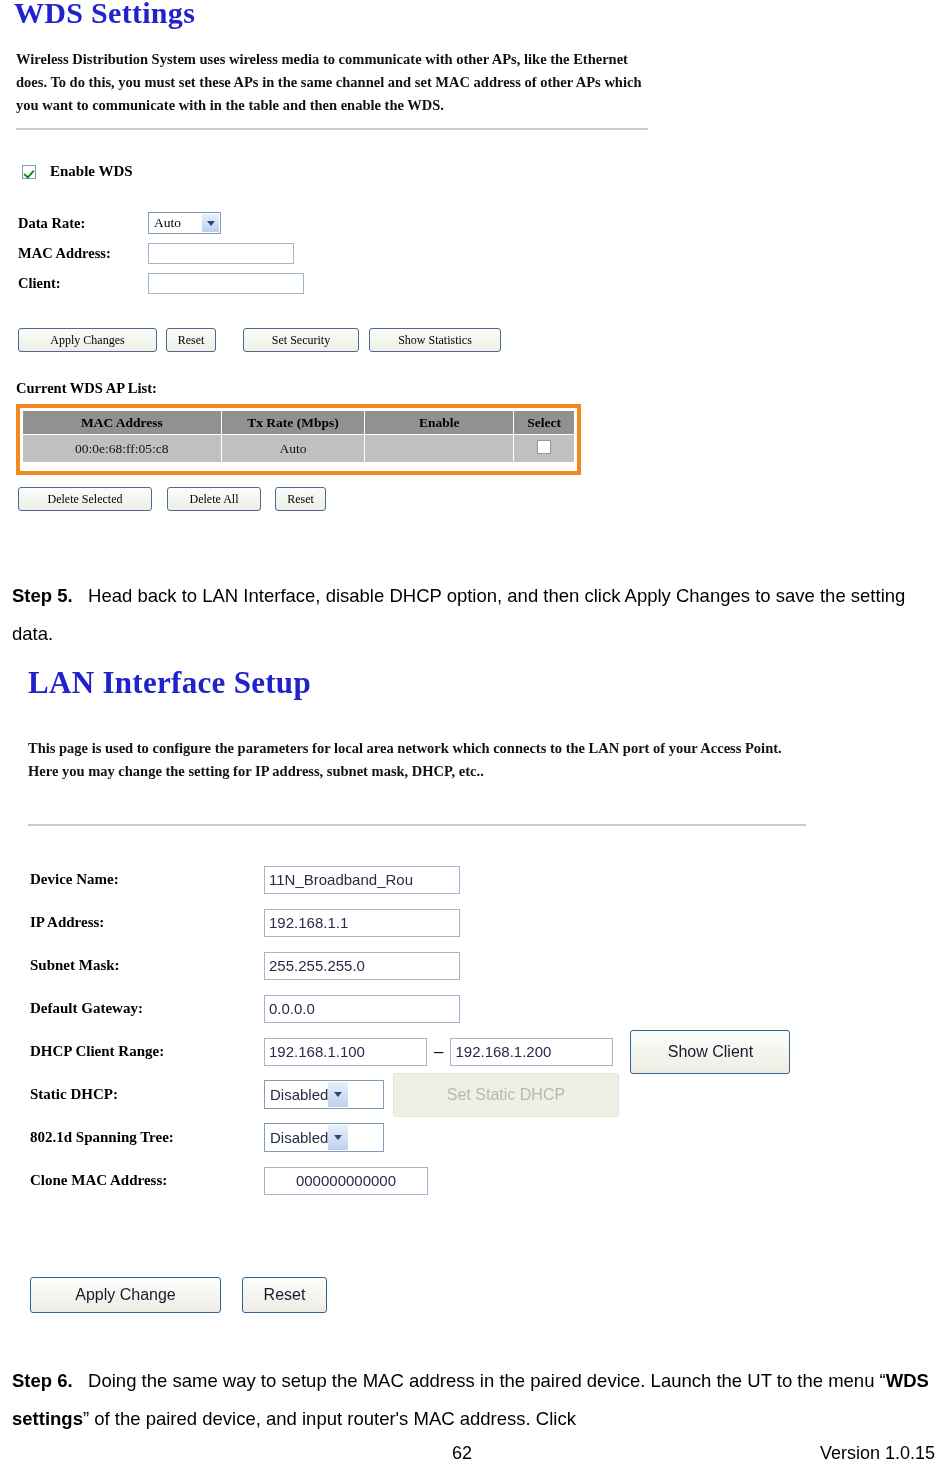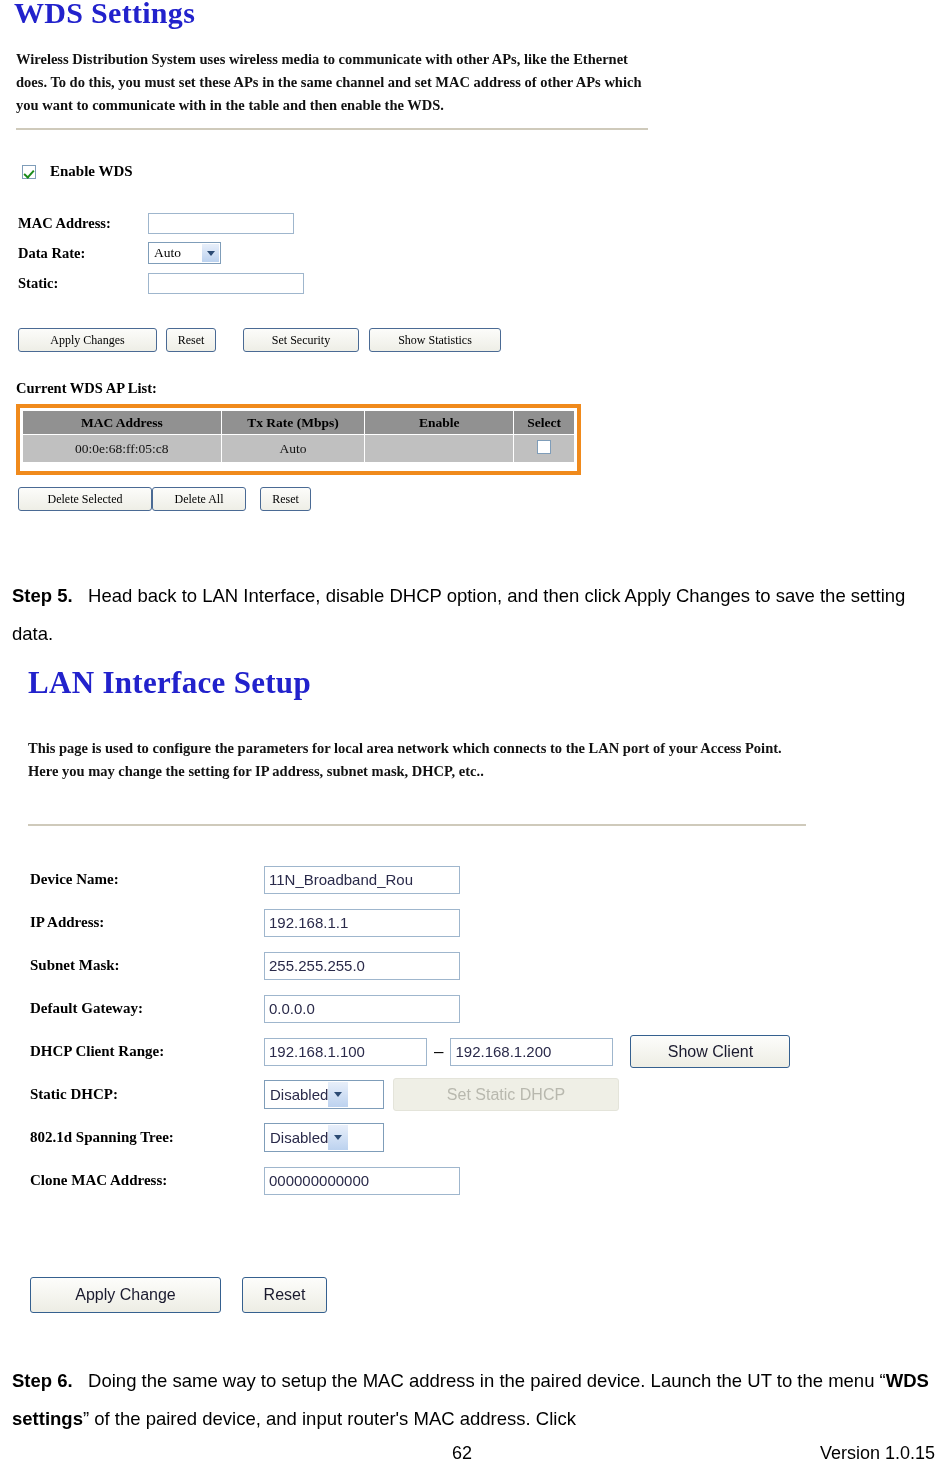--- a/index.html
+++ b/index.html
@@ -300,21 +300,21 @@
     color: #000;
     margin: 0 7px;
   }
   .lanbtn {
     border: 1px solid #35608f;
     border-radius: 3px;
     background: linear-gradient(#fdfdfb, #ededE4);
     font-family: "Liberation Sans", sans-serif;
     font-size: 16px;
     color: #1a1a2e;
-    height: 33px;
+    height: 44px;
     display: inline-flex;
     align-items: center;
     justify-content: center;
     box-sizing: border-box;
     white-space: nowrap;
   }
   .lanbtn.disabled {
     color: #b8b8ae;
     border: 1px solid #e4e4da;
     background: #efefe6;
@@ -370,36 +370,36 @@
   <div class="shot-desc">Wireless Distribution System uses wireless media to communicate with other APs, like the Ethernet does. To do this, you must set these APs in the same channel and set MAC address of other APs which you want to communicate with in the table and then enable the WDS.</div>
 
   <hr class="hr-line">
 
   <div class="enable-row">
     <span class="win-check checked"></span>
     <span class="enable-label">Enable WDS</span>
   </div>
 
   <div class="form-grid">
-
-    <div class="form-row">
-      <span class="form-label">MAC Address:</span>
-      <span class="txt-input" style="width:146px;"></span>
-    </div>
 
     <div class="form-row">
       <span class="form-label">Data Rate:</span>
       <span class="sel-box" style="width:73px;">
         <span class="sel-val">Auto</span>
         <span class="sel-arrow"></span>
       </span>
     </div>
 
     <div class="form-row">
-      <span class="form-label">Static:</span>
+      <span class="form-label">MAC Address:</span>
+      <span class="txt-input" style="width:146px;"></span>
+    </div>
+
+    <div class="form-row">
+      <span class="form-label">Client:</span>
       <span class="txt-input" style="width:156px;"></span>
     </div>
   </div>
 
   <div class="btn-row" style="left:18px; top:328px;">
     <span class="winbtn" style="width:139px;">Apply Changes</span>
     <span class="winbtn" style="width:50px; margin-left:9px;">Reset</span>
     <span class="winbtn" style="width:116px; margin-left:27px;">Set Security</span>
     <span class="winbtn" style="width:132px; margin-left:10px;">Show Statistics</span>
   </div>
@@ -424,21 +424,21 @@
           <td>
             <span class="win-check"></span>
           </td>
         </tr>
       </tbody>
     </table>
   </div>
 
   <div class="btn-row" style="left:18px; top:487px;">
     <span class="winbtn" style="width:134px;">Delete Selected</span>
-    <span class="winbtn" style="width:94px; ">Delete All</span>
+    <span class="winbtn" style="width:94px; margin-left:15px;">Delete All</span>
     <span class="winbtn" style="width:51px; margin-left:14px;">Reset</span>
   </div>
 </div>
 
 <p class="step-para" id="step5"><b>Step 5.</b>&nbsp;&nbsp;&nbsp;<span>Head back to LAN Interface, disable DHCP option, and then click Apply Changes to save the setting data.</span></p>
 
 <div class="shot" id="lan-shot">
 
   <div class="shot-title">LAN Interface Setup</div>
 
@@ -489,21 +489,21 @@
     <div class="form-row">
       <span class="form-label">802.1d Spanning Tree:</span>
       <span class="lan-sel" style="width:120px;">
         <span class="sel-val">Disabled</span>
         <span class="sel-arrow"></span>
       </span>
     </div>
 
     <div class="form-row">
       <span class="form-label">Clone MAC Address:</span>
-      <span class="lan-input" style="width:196px;">000000000000</span>
+      <span class="lan-input" style="width:164px;text-align:center;">000000000000</span>
     </div>
   </div>
 
   <div class="btn-row" style="left:30px; top:622px;">
     <span class="lanbtn" style="width:191px; height:36px;">Apply Change</span>
     <span class="lanbtn" style="width:85px; height:36px; margin-left:21px;">Reset</span>
   </div>
 </div>
 
 <p class="step-para" id="step6"><b>Step 6.</b>&nbsp;&nbsp;&nbsp;<span>Doing the same way to setup the MAC address in the paired device. Launch the UT to the menu “</span><b>WDS settings</b><span>” of the paired device, and input router's MAC address. Click</span></p>

